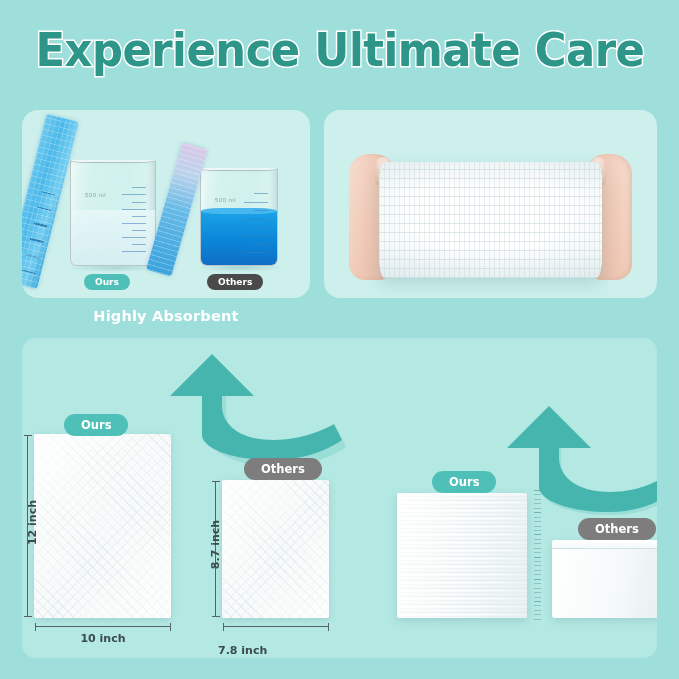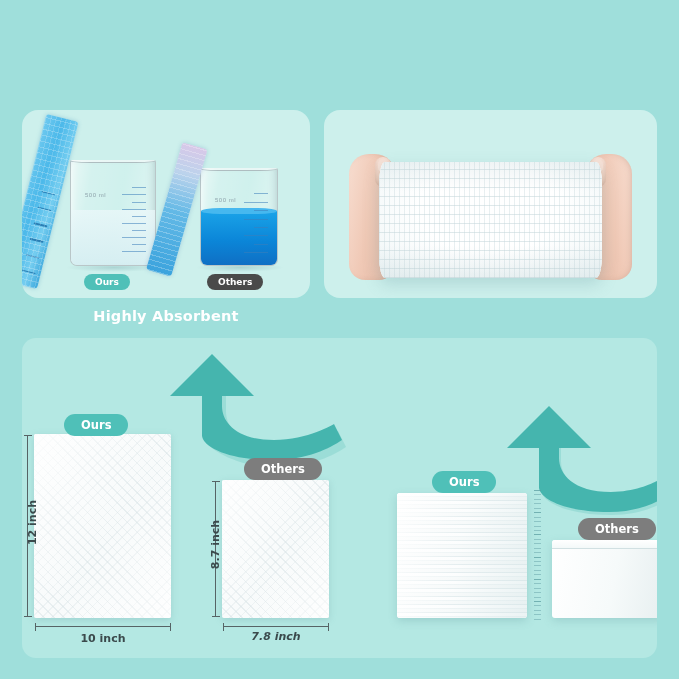--- a/index.html
+++ b/index.html
@@ -422,20 +422,23 @@
   .ruler i { display: block; height: 1px; background: #7fb9bb; width: 100%; }
   .ruler i:nth-child(5n+1) { background: #5d9fa2; }
 
   .badge-abs { position: absolute; z-index: 5; }
 </style>
 </head>
 <body>
 
 <div class="infographic">
 
+  <div class="title-wrap">
+    <div class="title">Experience Ultimate Care</div>
+  </div>
 
   <div class="top-row">
 
     <div class="panel panel-absorb">
       <div class="beaker-scene">
 
         <div class="shadow-ellipse" style="left:44px;width:96px;"></div>
         <div class="shadow-ellipse" style="left:174px;width:88px;"></div>
 
         <div class="beaker beaker-ours">
@@ -530,21 +533,21 @@
     <div class="dim-line-h" style="left:13px; top:288px; width:136px;"></div>
     <div class="dim" style="left:13px; top:294px; width:136px; text-align:center;">10 inch</div>
 
     <div class="badge badge-others-gray badge-md badge-abs" style="left:222px; top:120px;">Others</div>
     <div class="wipe-square" style="left:200px; top:142px; width:107px; height:138px;"></div>
 
     <div class="dim-line-v" style="left:193px; top:143px; height:136px;"></div>
     <div class="dim dim-v-text" style="left:162px; top:200px; width:62px; text-align:center;">8.7 inch</div>
 
     <div class="dim-line-h" style="left:201px; top:288px; width:106px;"></div>
-    <div class="dim" style="left:196px; top:292px; width:116px; text-align:center;font-style:italic;">7.8 inch</div>
+    <div class="dim" style="left:196px; top:306px; width:116px; ">7.8 inch</div>
 
     <div class="arrow" style="left:465px; top:66px;">
       <svg width="180" height="110" viewBox="0 0 180 110">
         <path d="M52 40 L52 84 C54 96 80 108 122 108 C152 108 170 98 180 92 L172 76
                  C172 76 152 88 124 88 C86 88 72 70 72 54 L72 40 Z" fill="#45b5ae" opacity="0.22" transform="translate(2,3)"></path>
         <path d="M52 40 L52 84 C54 96 80 108 122 108 C152 108 170 98 180 92 L172 76
                  C172 76 152 88 124 88 C86 88 72 70 72 54 L72 40 Z" fill="#45b5ae"></path>
         <polygon points="62,44 20,44 62,2 104,44" fill="#45b5ae"></polygon>
       </svg>
     </div>

